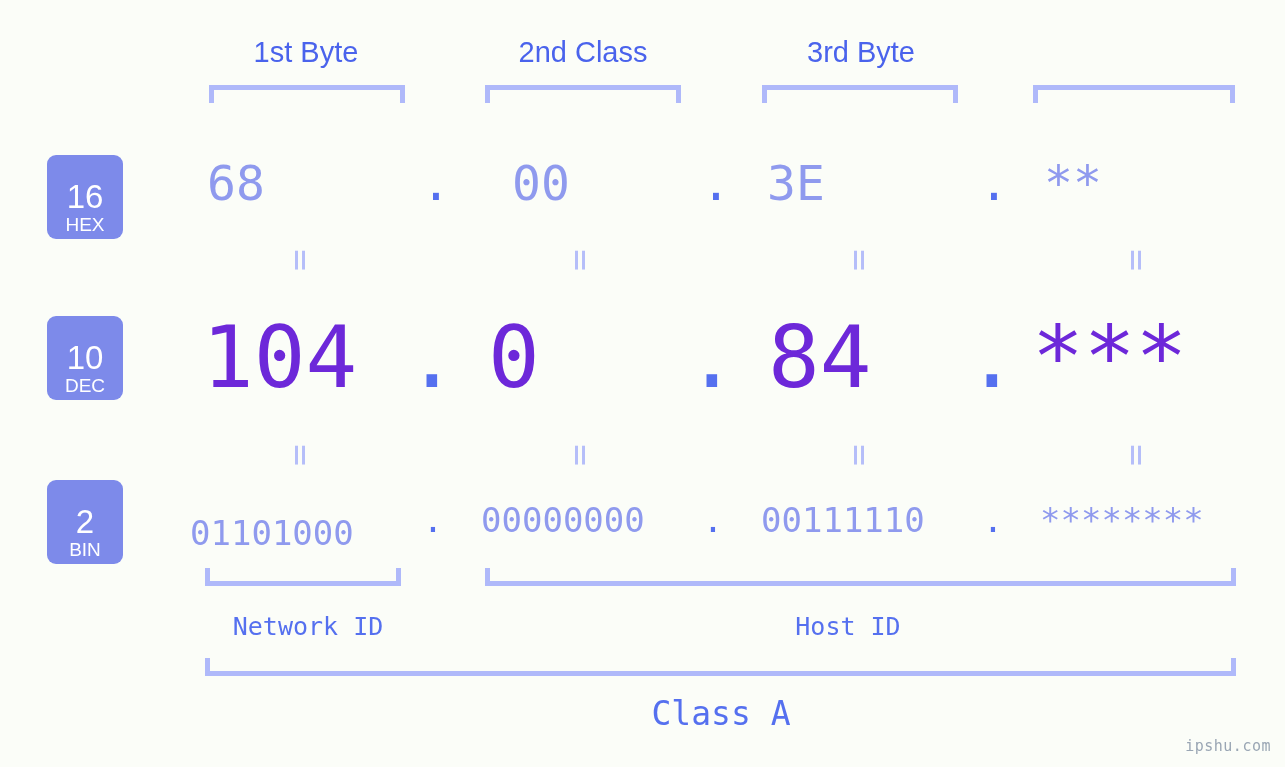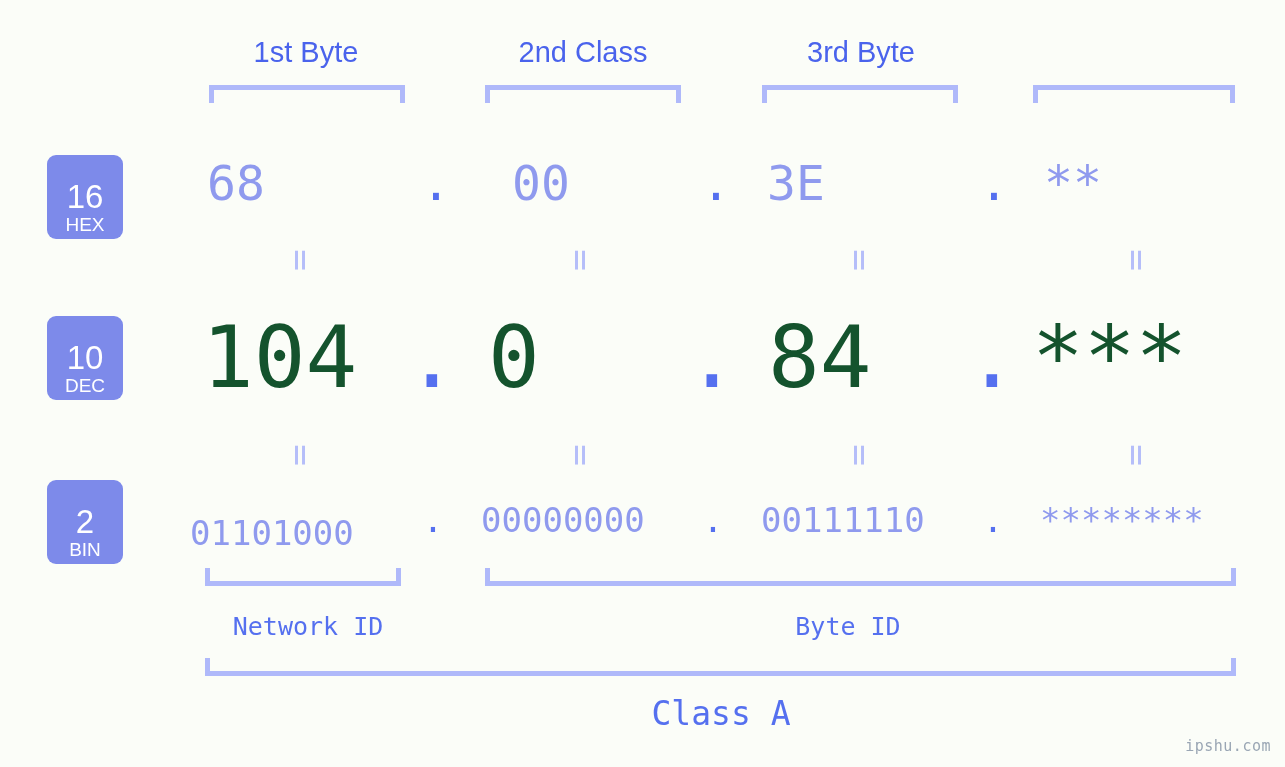--- a/index.html
+++ b/index.html
@@ -84,21 +84,21 @@
   }
   .row-hex .val {
     font-size: 48px;
     color: #8f9aee;
     top: 152px;
     height: 62px;
     line-height: 62px;
   }
   .row-dec .val {
     font-size: 86px;
-    color: #14532d;
+    color: #6d28d9;
     top: 303px;
     height: 108px;
     line-height: 108px;
   }
   .row-bin .val {
     font-size: 34px;
     color: #8f9aee;
     top: 496px;
     height: 48px;
     line-height: 48px;
@@ -240,20 +240,20 @@
     <div class="dot" style="left:698px;">.</div>
     <div class="val" style="left:761px; width:200px;">00111110</div>
     <div class="dot" style="left:978px;">.</div>
     <div class="val" style="left:1040px; width:200px;">********</div>
   </div>
 
   <div class="bracket bracket-bottom" style="left:205px; top:568px; width:196px;"></div>
   <div class="bracket bracket-bottom" style="left:485px; top:568px; width:751px;"></div>
 
   <div class="sect-label small" style="left:183px; top:610px; width:250px;">Network ID</div>
-  <div class="sect-label small" style="left:723px; top:610px; width:250px;">Byte ID</div>
+  <div class="sect-label small" style="left:723px; top:610px; width:250px;">Host ID</div>
 
   <div class="bracket bracket-bottom" style="left:205px; top:658px; width:1031px;"></div>
   <div class="sect-label big" style="left:596px; top:692px; width:250px;">Class A</div>
 
   <div id="watermark">ipshu.com</div>
 
 </div>
 
 </body></html>

